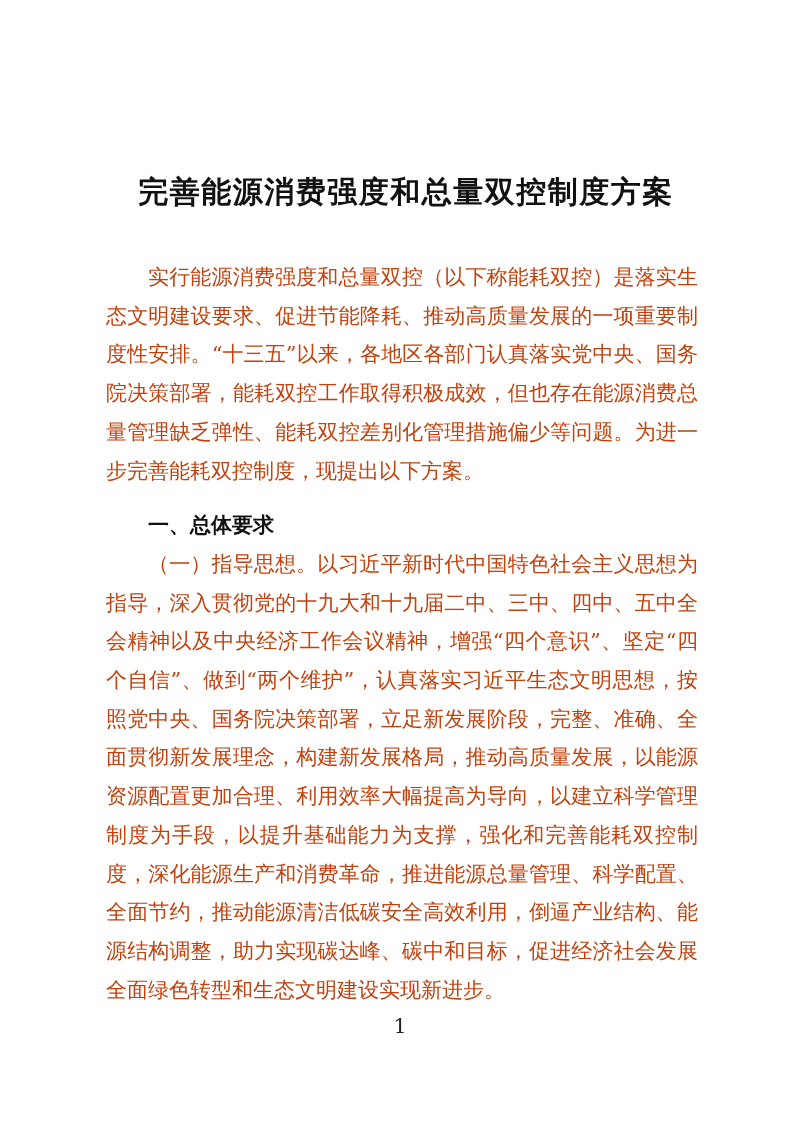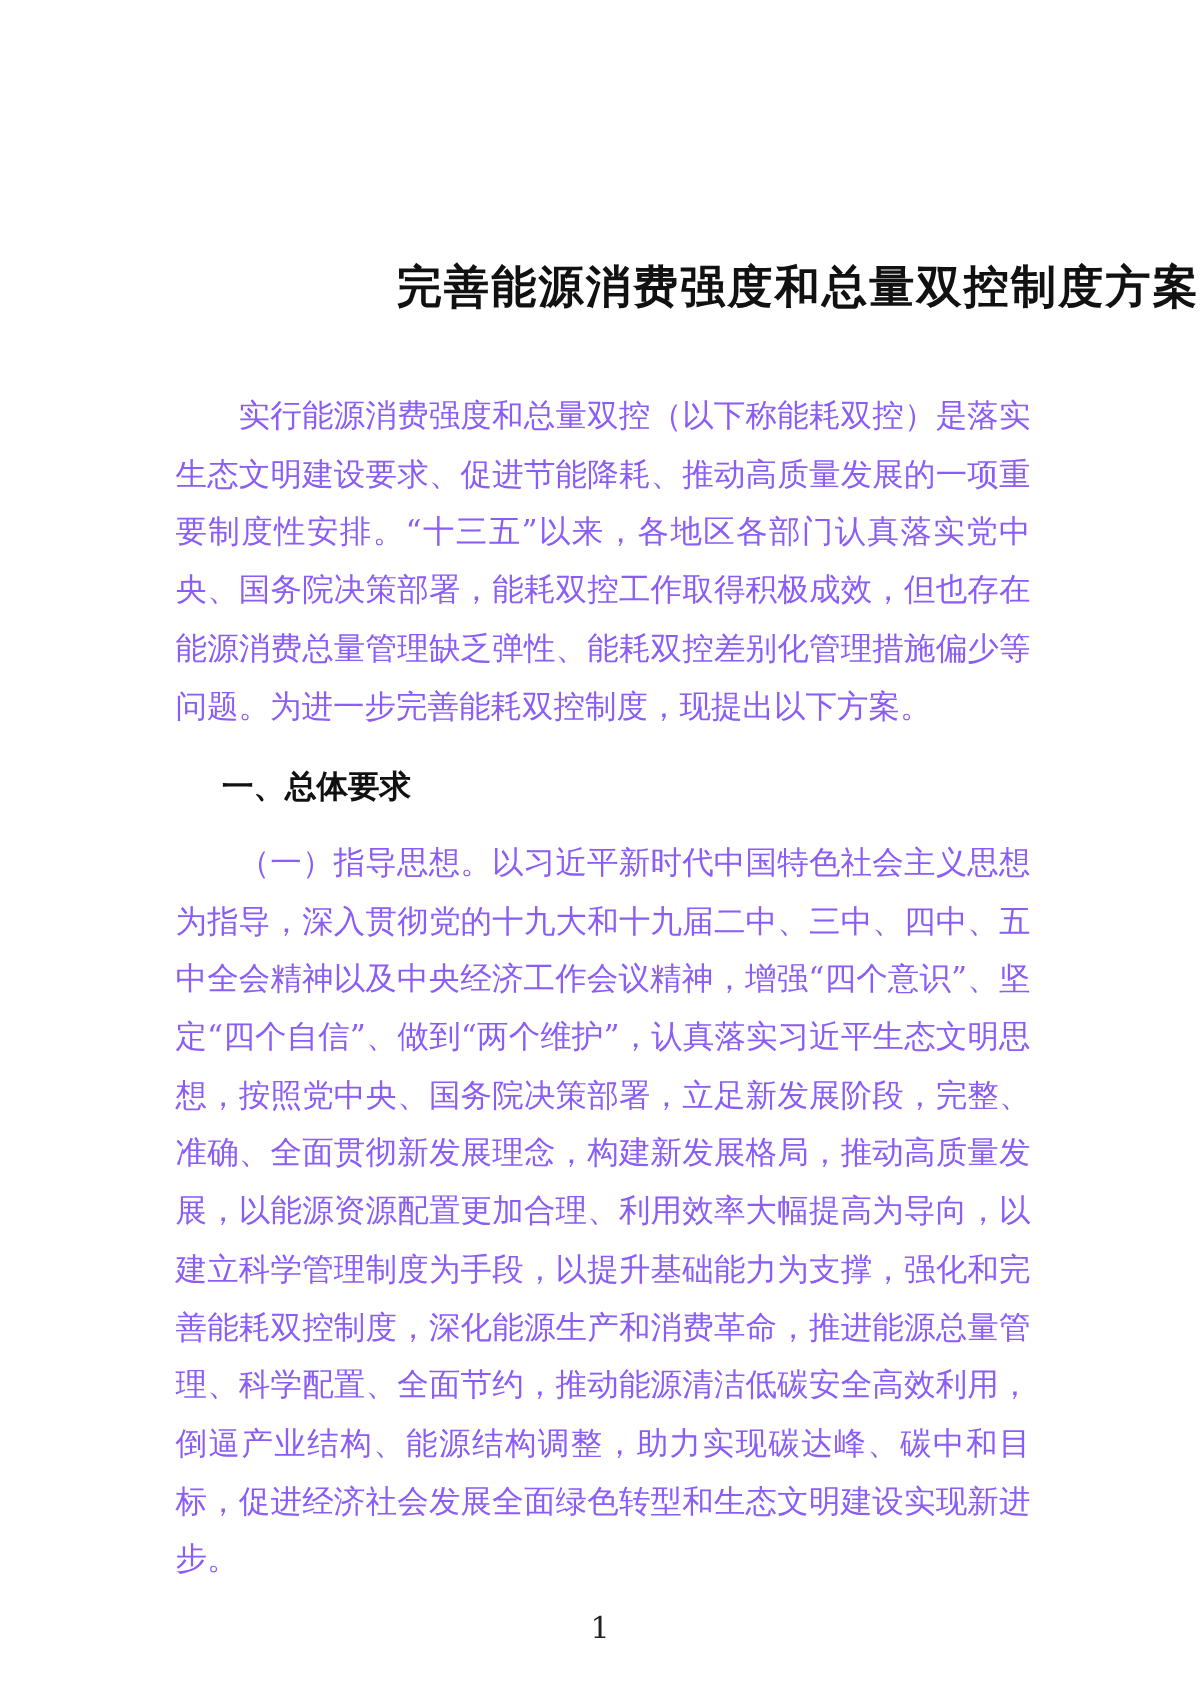--- a/index.html
+++ b/index.html
@@ -13,44 +13,44 @@
     height: 1131px;
     margin: 0 auto;
     background: #ffffff;
     overflow: hidden;
     font-family: "DejaVu Serif", "Liberation Serif", serif;
     color: #1f1f1f;
   }
   .doc-title {
     margin: 0;
     padding-top: 174px;
-    text-align: right;
+    text-align: center;
     font-size: 30px;
     line-height: 36px;
     font-weight: bold;
     letter-spacing: 1.5px;
     color: #111111;
     font-family: "DejaVu Serif", "Liberation Serif", serif;
     padding-left: 12px;
   }
   .doc-body {
     padding-left: 106px;
     padding-right: 102px;
   }
   .para {
-    margin: 11px;
+    margin: 0;
     font-size: 21px;
     line-height: 38.7px;
     letter-spacing: 0;
     text-align: justify;
     text-justify: inter-ideograph;
     text-indent: 2em;
     word-break: break-all;
     overflow-wrap: break-word;
-    color: #8b5cf6;
+    color: #c2410c;
   }
   .para.intro {
     margin-top: 48px;
   }
   .section-heading {
     margin: 0;
     margin-top: 16px;
     font-size: 21px;
     line-height: 38.7px;
     font-weight: bold;

